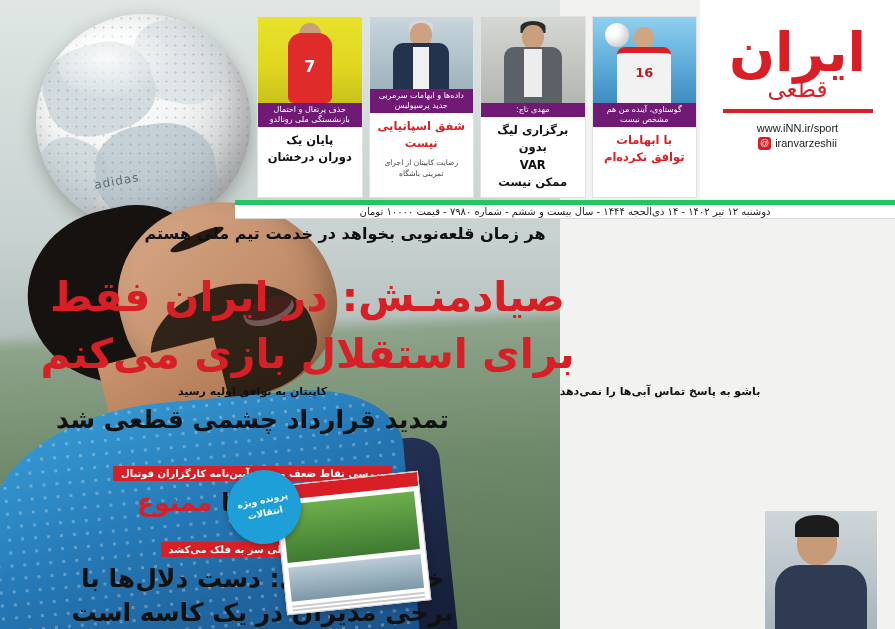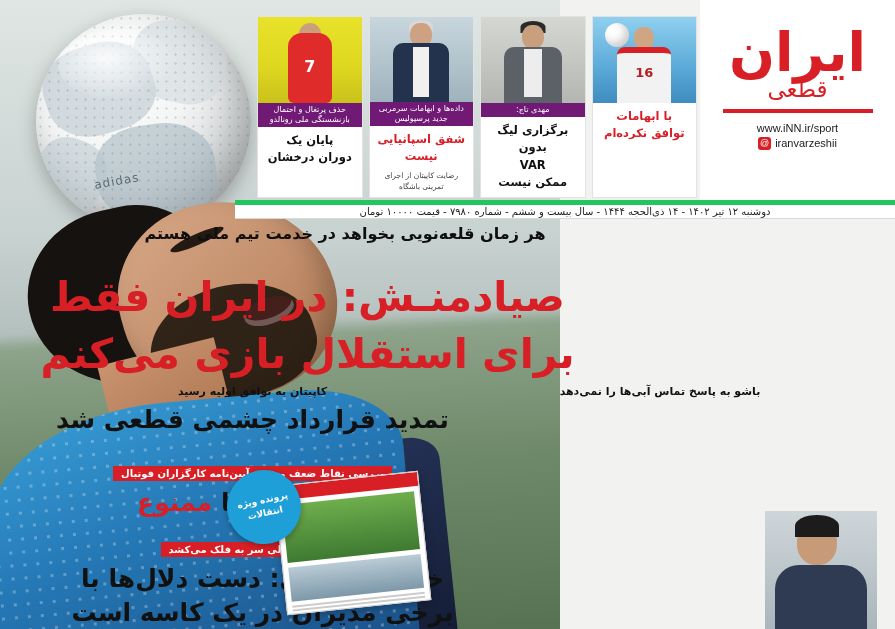--- a/index.html
+++ b/index.html
@@ -202,21 +202,21 @@
   }
   .card .title {
     flex: 1;
     padding: 5px 4px 4px;
     font-size: 11.5px; font-weight: bold; color: #111;
     text-align: center; line-height: 1.5;
   }
   .card .title.red { color: #d81f26; }
   .card .sub {
     font-size: 7.5px; color: #444; text-align: center;
-    padding: 0 4px 5px; line-height: 1.5;
+    padding: 0 4px 18px; line-height: 1.5;
   }
 
   
   .t-ronaldo { background: linear-gradient(180deg,#e8e22a 0%, #e0d820 55%, #c9c21c 100%); }
   .t-ronaldo .person {
     position:absolute; left:50%; top:16px; transform:translateX(-50%);
     width:44px; height:70px; background:#e02b2b; border-radius:14px 14px 6px 6px;
   }
   .t-ronaldo .head { position:absolute; left:50%; top:6px; transform:translateX(-50%); width:22px; height:22px; border-radius:50%; background:#caa07c; }
   .t-ronaldo .num { position:absolute; left:50%; top:40px; transform:translateX(-50%); color:#fff; font-size:16px; font-weight:bold; }
@@ -370,20 +370,21 @@
 
   <div class="teasers">
 
     <div class="card">
       <div class="thumb t-keeper">
         <div class="ball2"></div>
           <div class="head"></div>
           <div class="torso"></div>
         <div class="num">16</div>
       </div>
+      <div class="kicker">گوستاوی، آینده من هم مشخص نیست</div>
       <div class="title red">
         <div>با ابهامات</div>
         <div>توافق نکرده‌ام</div>
       </div>
     </div>
 
     <div class="card">
       <div class="thumb t-gray">
         <div class="hair"></div>
           <div class="head"></div>

